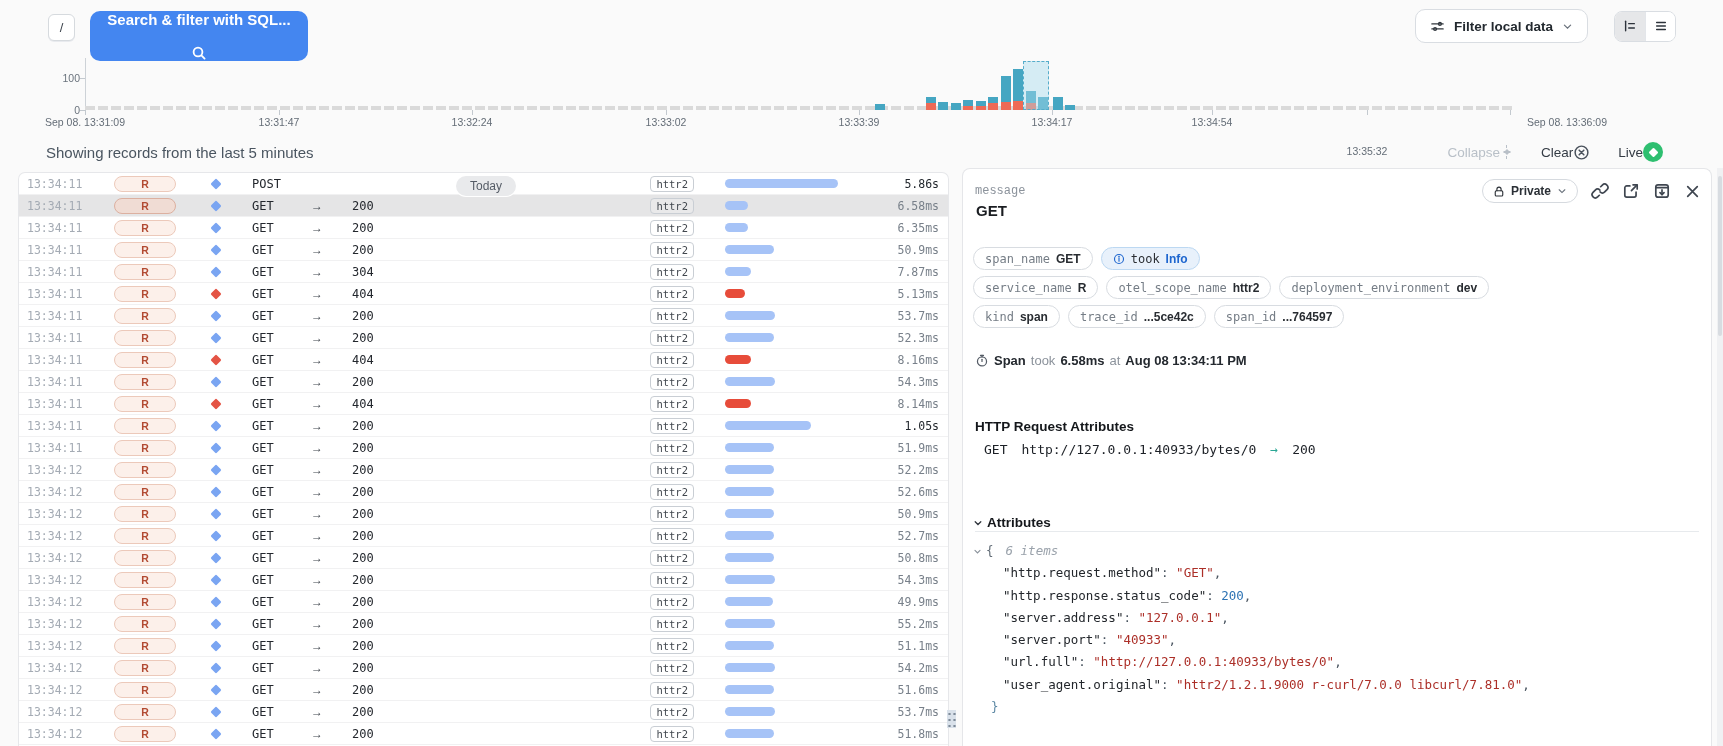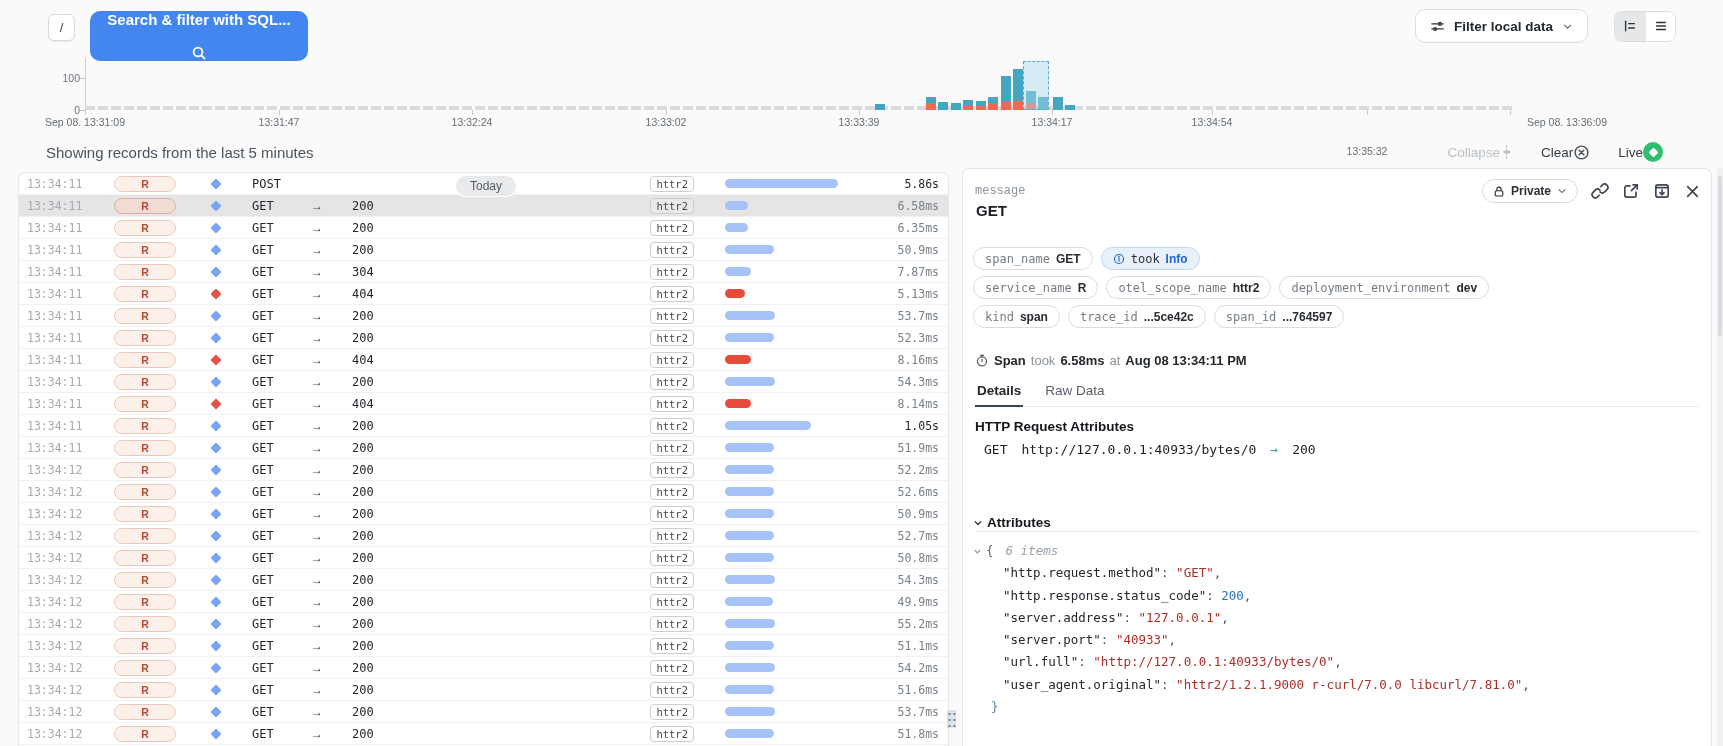--- a/index.html
+++ b/index.html
@@ -789,24 +789,20 @@
           <path d="M8 9V6.6"></path>
       </svg>
     </span>
     <b>Span</b>
     <span>took</span>
     <b>6.58ms</b>
     <span>at</span>
     <b>Aug 08 13:34:11 PM</b>
   </div>
 
-  <div class="tabs" id="tabs">
-      <div class="tab active">Details</div>
-      <div class="tab">Raw Data</div>
-    </div>
 
   <div class="http-h">HTTP Request Attributes</div>
   <div class="req-line">
     <span>GET</span>
     <span>http://127.0.0.1:40933/bytes/0</span>
     <span class="arr">→</span>
     <span>200</span>
   </div>
 
 

